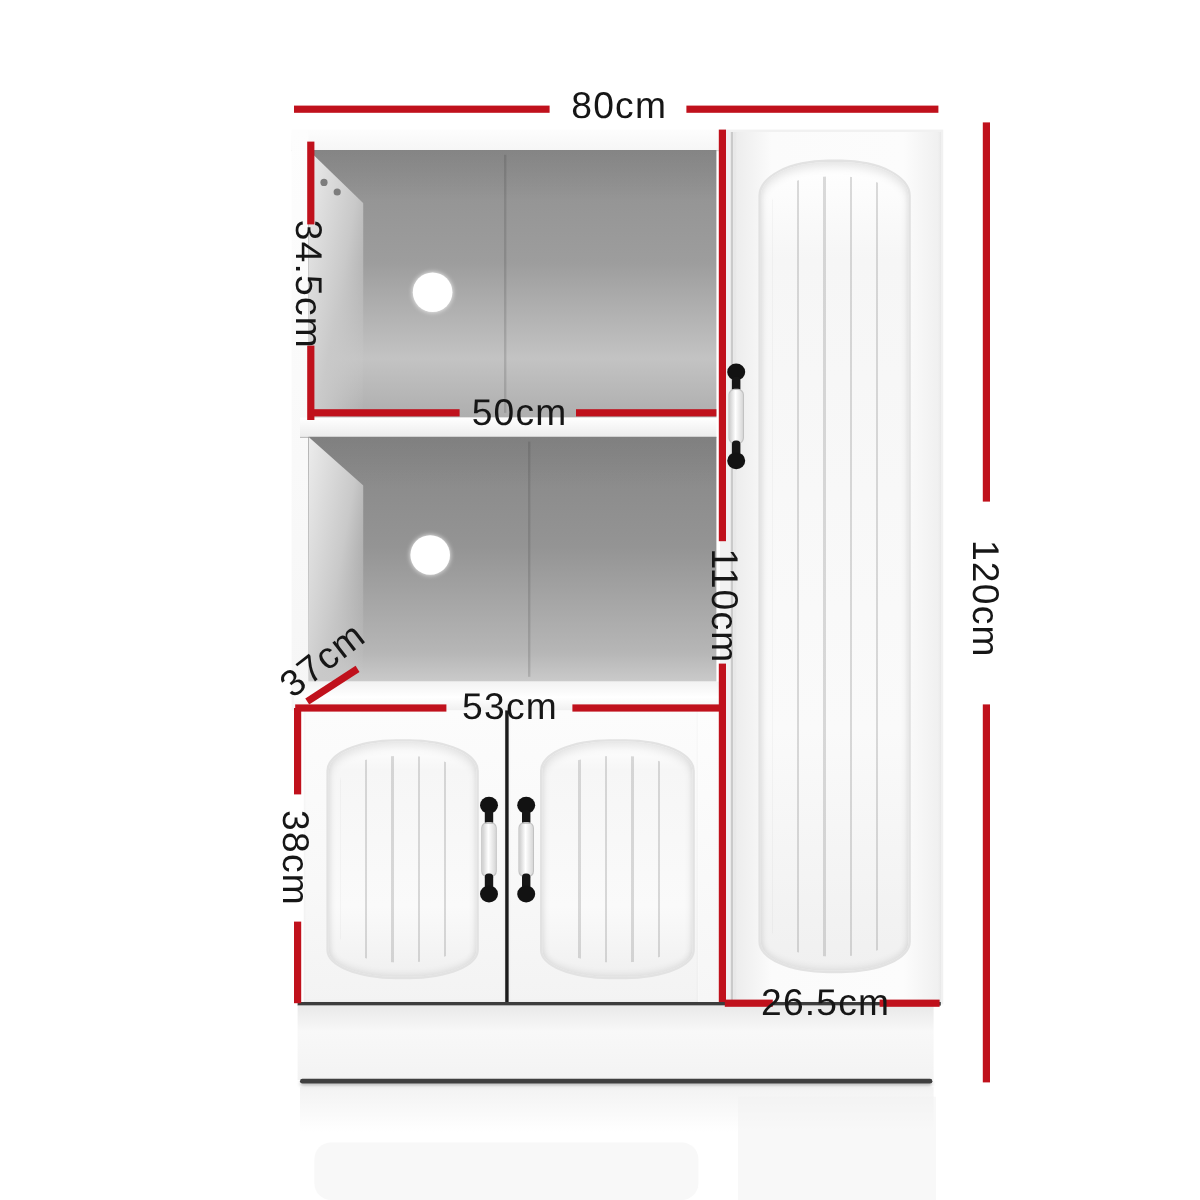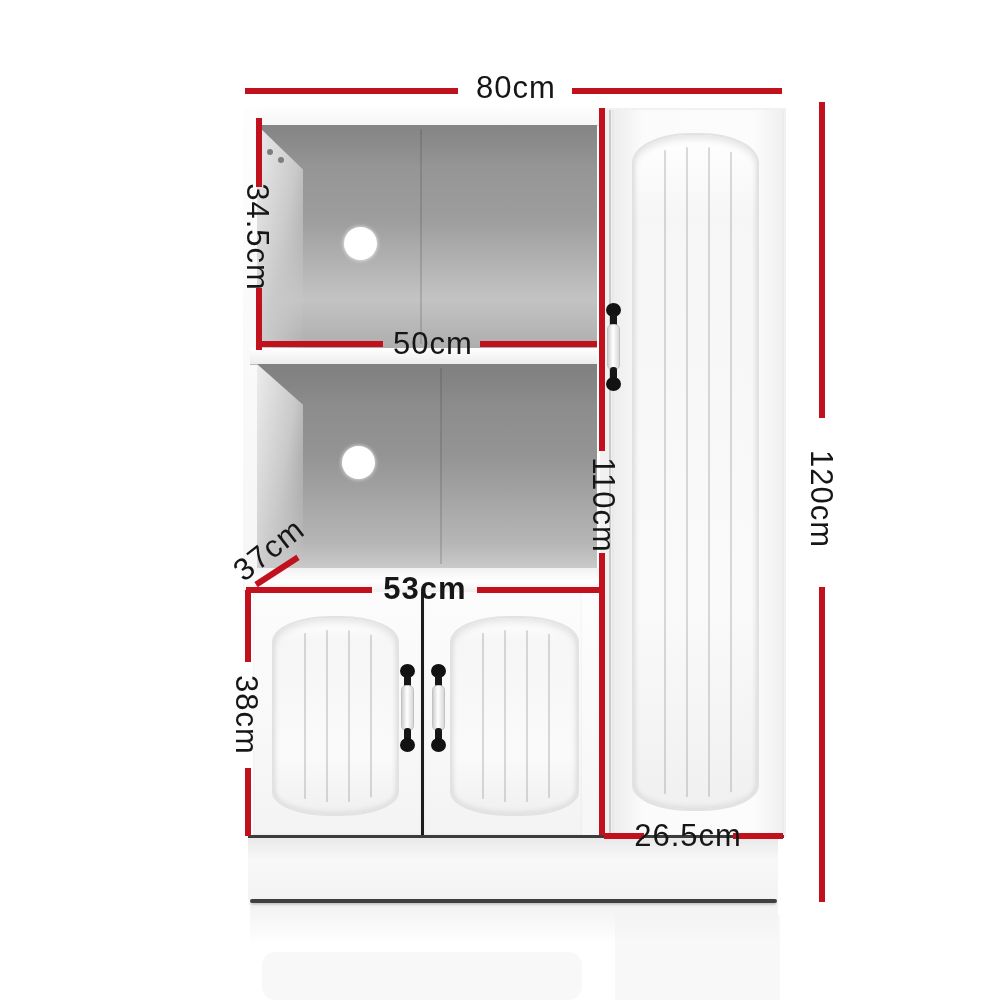--- a/index.html
+++ b/index.html
@@ -157,17 +157,17 @@
 
   <div class="dl h" style="left:604px;top:833px;width:40px;"></div>
   <div class="dl h" style="left:733px;top:833px;width:50px;"></div>
 
   <div class="dlabel" style="left:516px;top:88px;">80cm</div>
   <div class="dlabel rot90" style="left:257px;top:237px;">34.5cm</div>
   <div class="dlabel" style="left:433px;top:344px;">50cm</div>
   <div class="dlabel rot90" style="left:603px;top:505px;">110cm</div>
   <div class="dlabel rot90" style="left:821px;top:499px;">120cm</div>
   <div class="dlabel rot37" style="left:269px;top:550px;">37cm</div>
-  <div class="dlabel" style="left:425px;top:589px;font-weight:bold;">53cm</div>
+  <div class="dlabel" style="left:425px;top:589px;">53cm</div>
   <div class="dlabel rot90" style="left:246px;top:715px;">38cm</div>
   <div class="dlabel" style="left:688px;top:836px;">26.5cm</div>
 
 </div>
 
 </body></html>

